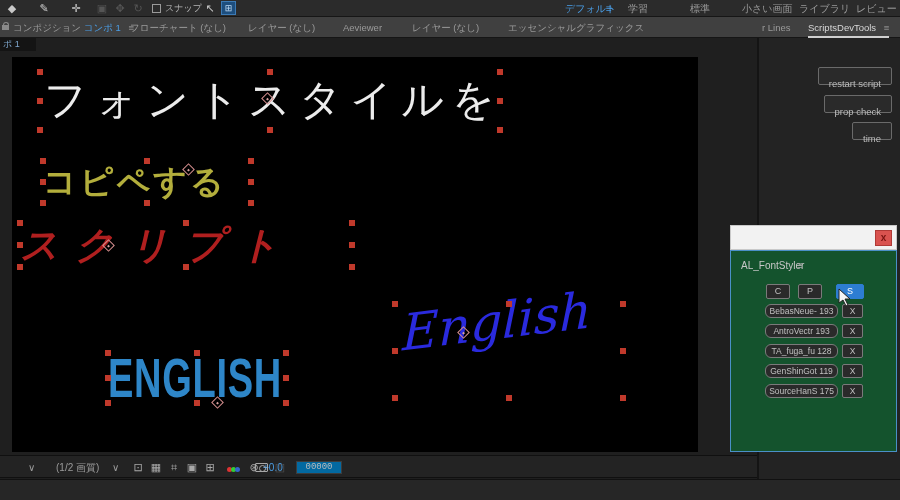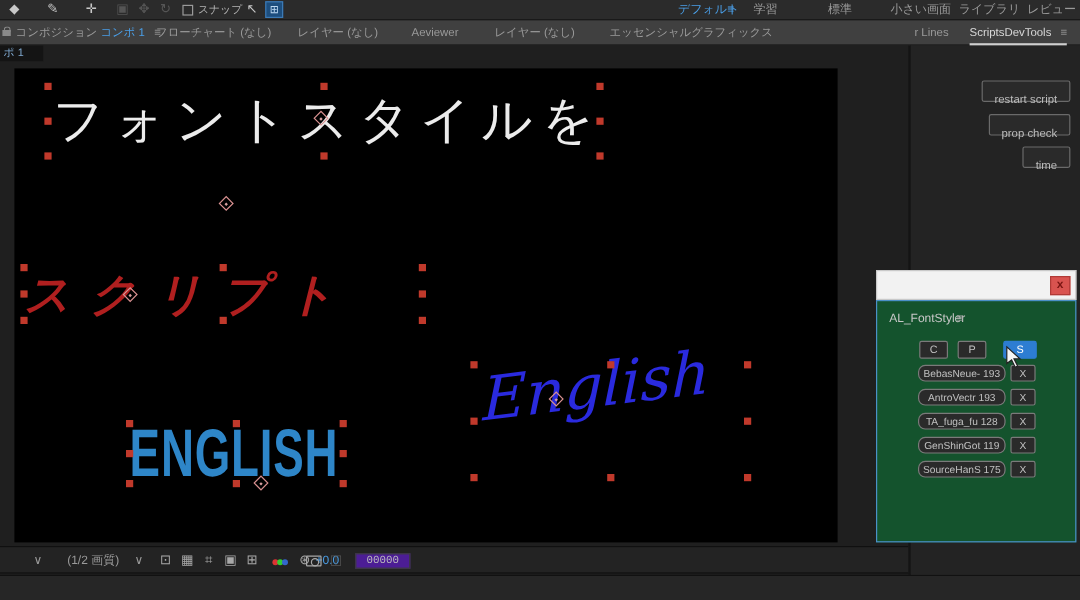--- a/index.html
+++ b/index.html
@@ -83,21 +83,21 @@
         color:#9a9a9a; white-space:nowrap; }
   .vt-ic { font-size:11px; color:#a8a8a8; width:16px; text-align:center; }
   .rgb-dots span { display:inline-block; width:5px; height:5px; border-radius:50%;
                    margin-left:-1px; }
   .exp-val { color:#4a9fe8; }
   .cam { position:absolute; top:7px; width:13px; height:9px; border:1px solid #a8a8a8;
          border-radius:1px; }
   .cam:before { content:""; position:absolute; left:3px; top:1px; width:5px; height:5px;
                 border:1px solid #a8a8a8; border-radius:50%; }
   .timecode { position:absolute; left:296px; top:5px; width:46px; height:13px;
-              background:#4c1d95; border:1px solid #3c3c3c; color:#bcbcbc;
+              background:#0369a1; border:1px solid #3c3c3c; color:#bcbcbc;
               font-family:"Liberation Mono", monospace; font-size:9px; line-height:11px;
               text-align:center; }
   .bottom-strip { position:absolute; left:0; top:479px; width:900px; height:21px;
                   background:#262626; border-top:1px solid #111; }
 
   
   .vdiv { position:absolute; left:757px; top:38px; width:2px; height:441px; background:#141414; }
   .right-panel { position:absolute; left:759px; top:38px; width:141px; height:441px;
                  background:#232323; }
   .file-row { position:absolute; left:4px; top:7px; right:0; height:15px; background:#2e2e2e;
@@ -185,20 +185,31 @@
         <div class="h h1"></div>
         <div class="h h2"></div>
         <div class="h h3"></div>
         <div class="h h4"></div>
         <div class="h h5"></div>
         <div class="h h6"></div>
         <div class="h h7"></div>
       </div>
     <div class="anchor" style="left:251px; top:37px"></div>
 
+    <div class="sel" style="left:31px; top:104px; width:208px; height:42px">
+      <div class="t-jp2">コピペする</div>
+    <div class="h h0"></div>
+        <div class="h h1"></div>
+        <div class="h h2"></div>
+        <div class="h h3"></div>
+        <div class="h h4"></div>
+        <div class="h h5"></div>
+        <div class="h h6"></div>
+        <div class="h h7"></div>
+      </div>
     <div class="anchor" style="left:172px; top:108px"></div>
 
     <div class="sel" style="left:8px; top:166px; width:332px; height:44px">
       <div class="t-jp3">スクリプト</div>
     <div class="h h0"></div>
         <div class="h h1"></div>
         <div class="h h2"></div>
         <div class="h h3"></div>
         <div class="h h4"></div>
         <div class="h h5"></div>

